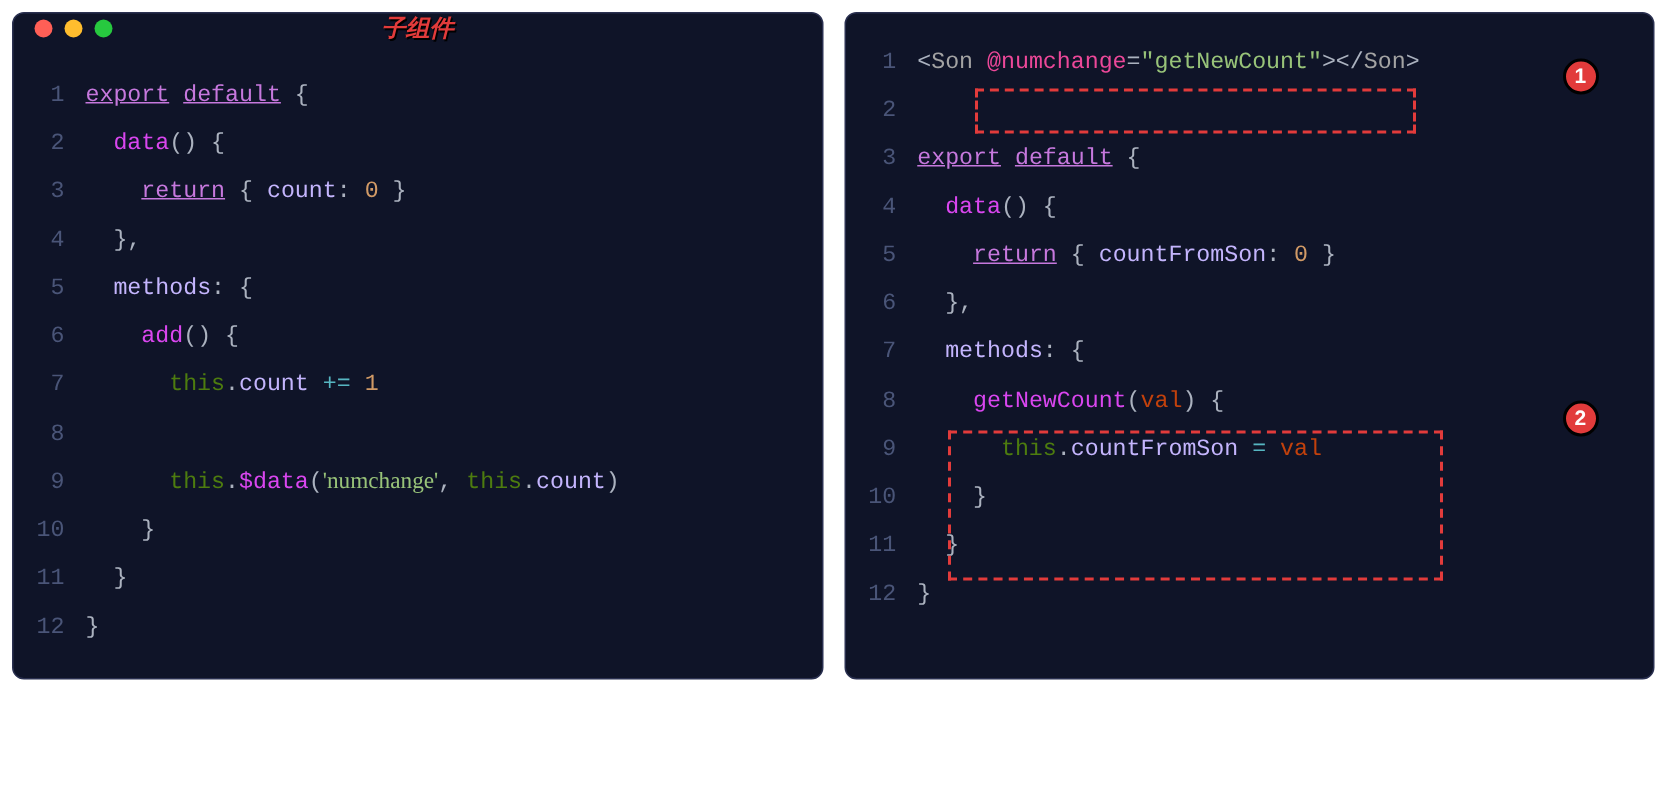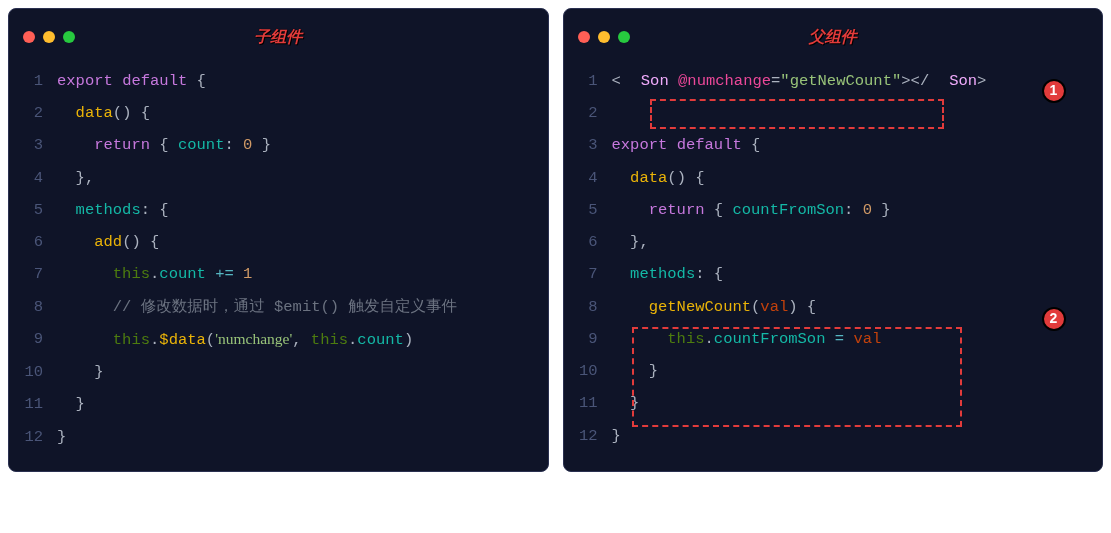--- a/index.html
+++ b/index.html
@@ -14,21 +14,21 @@
       background: #0f1428;
       border-radius: 8px;
       border: 1px solid #2a3050;
       flex: 1;
       overflow: visible;
       position: relative;
     }
     .titlebar {
       display: flex;
       align-items: center;
-      padding: 22px 14px 6px 14px;
+      padding: 4px 14px 6px 14px;
       position: relative;
       text-align: center;
     }
     .dots { display: flex; gap: 8px; }
     .dot { width: 12px; height: 12px; border-radius: 50%; }
     .dot-red { background: #ff5f56; }
     .dot-yellow { background: #ffbd2e; }
     .dot-green { background: #27c93f; }
     .title {
       position: absolute;
@@ -50,31 +50,31 @@
     .line { display: flex; white-space: pre; }
     .ln {
       width: 26px;
       text-align: right;
       color: #4a5578;
       margin-right: 14px;
       user-select: none;
       flex-shrink: 0;
     }
     .content { color: #abb2bf; }
-    .kw { color: #c678dd; }
-    .fn { color: #eab308; }
-    .prop { color: #14b8a6; }
+    .kw { color: #c678dd; text-decoration: underline; }
+    .fn { color: #d946ef; }
+    .prop { color: #c4b5fd; }
     .str { color: #98c379; font-family: Liberation Serif, serif; }
     .num { color: #d19a66; }
     .var { color: #c2410c; }
     .this { color: #4d7c0f; }
     .punc { color: #abb2bf; }
     .op { color: #56b6c2; }
     .comment { color: #6b7280; }
-    .tag { color: #f0abfc; margin-left: 20px; }
+    .tag { color: #a3a3a3; }
     .attr { color: #ec4899; }
     .val { color: #98c379; }
     .angle { color: #abb2bf; }
 
     .dashed-box {
       position: absolute;
       border: 2px dashed #e23b3b;
       pointer-events: none;
     }
     .badge {
@@ -106,37 +106,29 @@
     <div class="title">子组件</div>
   </div>
   <div class="code" id="code-left">
       <div class="line"><span class="ln">1</span><span class="content"><span class="kw">export</span> <span class="kw">default</span> <span class="punc">{</span></span></div>
       <div class="line"><span class="ln">2</span><span class="content">  <span class="fn">data</span><span class="punc">() {</span></span></div>
       <div class="line"><span class="ln">3</span><span class="content">    <span class="kw">return</span> <span class="punc">{</span> <span class="prop">count</span><span class="punc">:</span> <span class="num">0</span> <span class="punc">}</span></span></div>
       <div class="line"><span class="ln">4</span><span class="content">  <span class="punc">},</span></span></div>
       <div class="line"><span class="ln">5</span><span class="content">  <span class="prop">methods</span><span class="punc">: {</span></span></div>
       <div class="line"><span class="ln">6</span><span class="content">    <span class="fn">add</span><span class="punc">() {</span></span></div>
       <div class="line"><span class="ln">7</span><span class="content">      <span class="this">this</span><span class="punc">.</span><span class="prop">count</span> <span class="op">+=</span> <span class="num">1</span></span></div>
-      <div class="line"><span class="ln">8</span><span class="content">      <span class="comment">// 修改数据时，通过 $emit() 触发自定义事件</span></span></div>
+      <div class="line"><span class="ln">8</span></div>
       <div class="line"><span class="ln">9</span><span class="content">      <span class="this">this</span><span class="punc">.</span><span class="fn">$data</span><span class="punc">(</span><span class="str">'numchange'</span><span class="punc">,</span> <span class="this">this</span><span class="punc">.</span><span class="prop">count</span><span class="punc">)</span></span></div>
       <div class="line"><span class="ln">10</span><span class="content">    <span class="punc">}</span></span></div>
       <div class="line"><span class="ln">11</span><span class="content">  <span class="punc">}</span></span></div>
       <div class="line"><span class="ln">12</span><span class="content"><span class="punc">}</span></span></div>
     </div>
 </div>
 
 <div class="panel">
-  <div class="titlebar">
-    <div class="dots">
-      <div class="dot dot-red"></div>
-      <div class="dot dot-yellow"></div>
-      <div class="dot dot-green"></div>
-    </div>
-    <div class="title">父组件</div>
-  </div>
   <div class="code" id="code-right">
 
   <div class="line"><span class="ln">1</span><span class="content"><span class="angle">&lt;</span><span class="tag">Son</span> <span class="attr">@numchange</span><span class="punc">=</span><span class="val">"getNewCount"</span><span class="angle">&gt;&lt;/</span><span class="tag">Son</span><span class="angle">&gt;</span></span></div>
       <div class="line"><span class="ln">2</span><span class="content"></span></div>
       <div class="line"><span class="ln">3</span><span class="content"><span class="kw">export</span> <span class="kw">default</span> <span class="punc">{</span></span></div>
       <div class="line"><span class="ln">4</span><span class="content">  <span class="fn">data</span><span class="punc">() {</span></span></div>
       <div class="line"><span class="ln">5</span><span class="content">    <span class="kw">return</span> <span class="punc">{</span> <span class="prop">countFromSon</span><span class="punc">:</span> <span class="num">0</span> <span class="punc">}</span></span></div>
       <div class="line"><span class="ln">6</span><span class="content">  <span class="punc">},</span></span></div>
       <div class="line"><span class="ln">7</span><span class="content">  <span class="prop">methods</span><span class="punc">: {</span></span></div>
       <div class="line"><span class="ln">8</span><span class="content">    <span class="fn">getNewCount</span><span class="punc">(</span><span class="var">val</span><span class="punc">) {</span></span></div>

